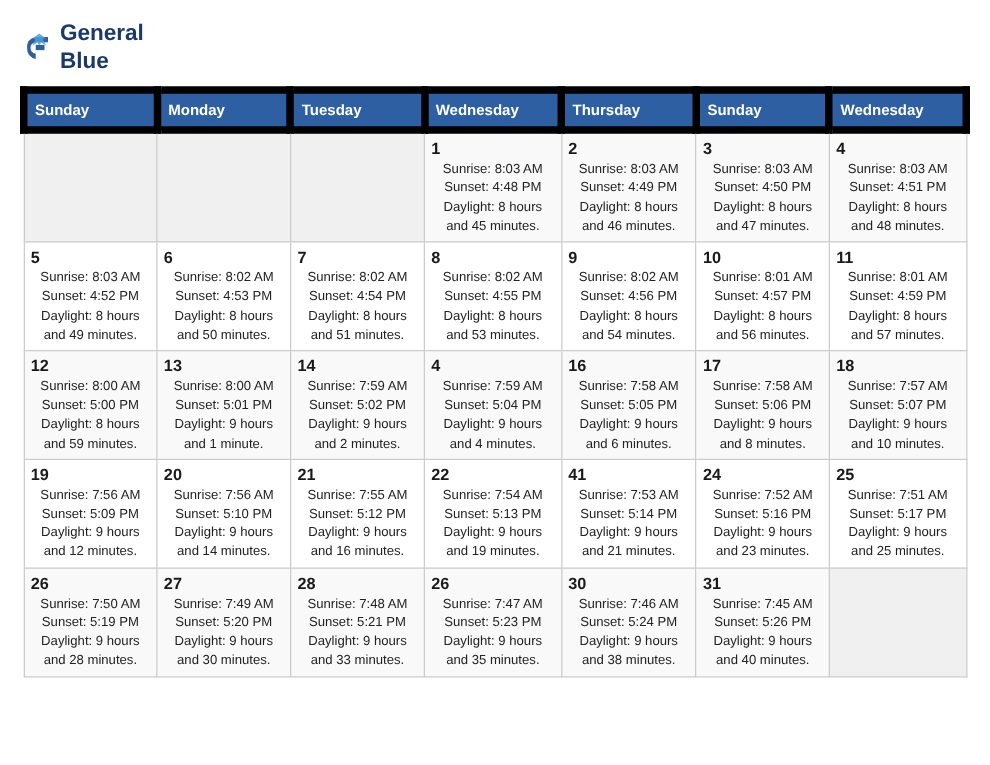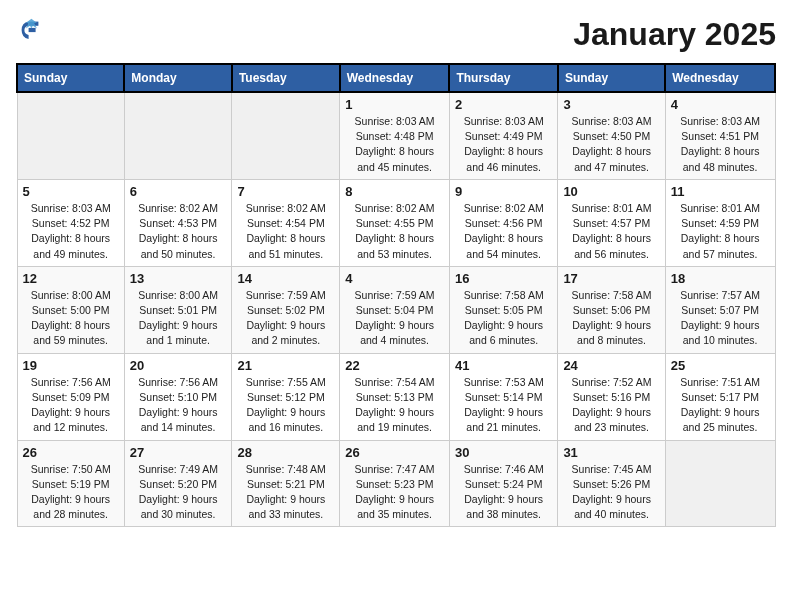--- a/index.html
+++ b/index.html
@@ -48,21 +48,21 @@
       border-collapse: collapse;
       font-size: 11px;
     }
     thead th {
       background-color: #2e5fa3;
       color: #fff;
       text-align: left;
       padding: 6px 6px;
       font-size: 12px;
       font-weight: bold;
-      border: 2px solid #000000;
+      border: 6px solid #000000;
     }
     tbody td {
       border: 1px solid #ccc;
       vertical-align: top;
       padding: 4px 5px;
       width: 113px;
       min-height: 80px;
       background: #fff;
     }
     tbody tr:nth-child(odd) td {
@@ -90,23 +90,26 @@
 <div class="header">
   <div class="logo">
     <svg class="logo-icon" viewBox="0 0 40 40" xmlns="http://www.w3.org/2000/svg">
       <rect width="40" height="40" fill="white"></rect>
       <path d="M8 20 Q8 10 18 8 L18 14 Q12 15 12 20 Q12 26 18 27 L18 33 Q8 31 8 20Z" fill="#2e5fa3"></path>
       <path d="M18 8 L32 8 L32 14 L18 14Z" fill="#2e5fa3"></path>
       <path d="M18 17 L28 17 L28 23 L18 23Z" fill="#2e5fa3"></path>
 
       <path d="M22 4 L30 10 L26 10 L30 18 L24 14 L22 18 L20 14 L14 18 L18 10 L14 10 Z" fill="#4a9fd4" opacity="0.85"></path>
     </svg>
+    <div class="logo-text">
+      <div>General</div>
+      <div>Blue</div>
+    </div>
   </div>
   <div class="title-block">
-    <div class="calendar-title">January 2025</div>
   </div>
 </div>
 
 <table>
   <thead>
     <tr id="header-row">
         <th>Sunday</th>
         <th>Monday</th>
         <th>Tuesday</th>
         <th>Wednesday</th>

